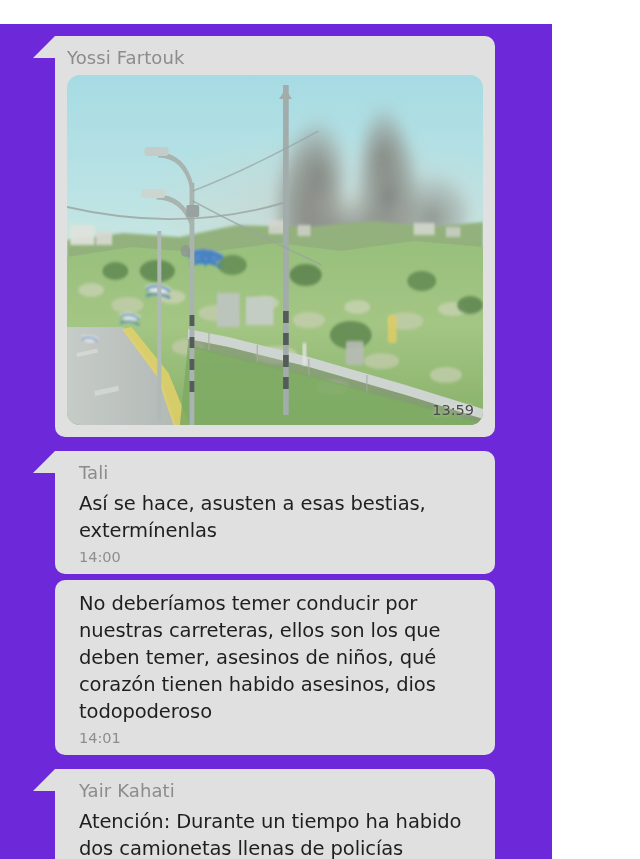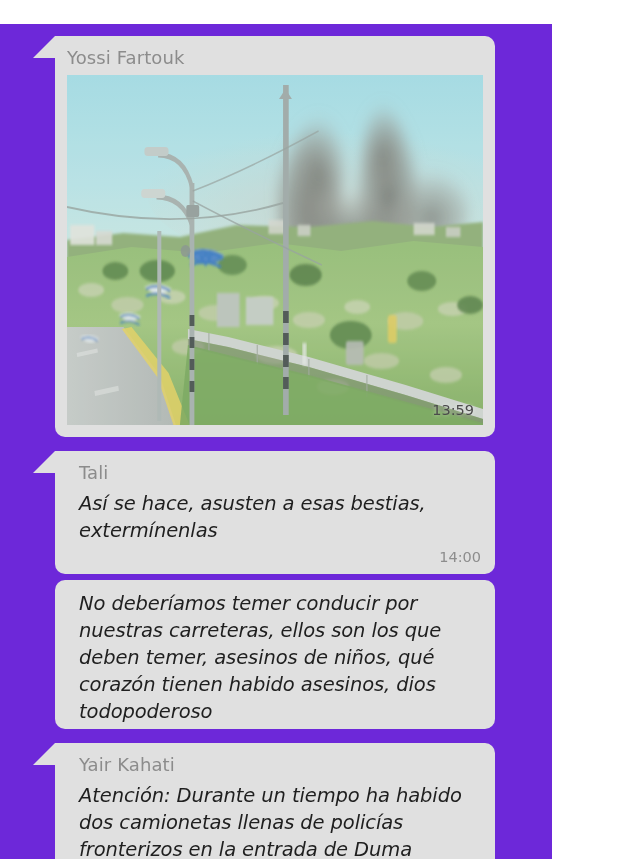--- a/index.html
+++ b/index.html
@@ -61,41 +61,40 @@
     padding-bottom: 5px;
     letter-spacing: 0.1px;
   }
 
   .body-text {
     font-size: 19.5px;
     line-height: 27px;
     color: #1f1f1f;
     white-space: pre-line;
     letter-spacing: -0.1px;
-    font-style: italic;
   }
 
   .time {
     font-size: 14.5px;
     line-height: 18px;
     color: #8d8d8d;
-    text-align: right;
+    text-align: left;
     padding-top: 4px;
     padding-bottom: 4px;
   }
 
   
   .bubble.photo-bubble {
     padding: 10px 12px 12px 12px;
   }
   .photo-wrap {
     position: relative;
     width: 100%;
     height: 350px;
-    border-radius: 0;
+    border-radius: 13px;
     overflow: hidden;
   }
   .photo-time {
     position: absolute;
     right: 9px;
     bottom: 6px;
     font-size: 14.5px;
     line-height: 18px;
     color: #4b4b4b;
     text-shadow: 0 0 4px rgba(255,255,255,0.55);
@@ -326,20 +325,21 @@
     <div class="bubble with-tail">
       <div class="sender">Tali</div>
       <div class="body-text">Así se hace, asusten a esas bestias, extermínenlas</div>
       <div class="time">14:00</div>
     </div>
 
     <div class="gap-sm"></div>
 
     <div class="bubble">
       <div class="body-text">No deberíamos temer conducir por nuestras carreteras, ellos son los que deben temer, asesinos de niños, qué corazón tienen habido asesinos, dios todopoderoso</div>
+      <div class="time">14:01</div>
     </div>
   </div>
 
   <div class="gap-lg"></div>
 
   <div class="msg-group">
     <div class="bubble with-tail">
       <div class="sender">Yair Kahati</div>
       <div class="body-text">Atención: Durante un tiempo ha habido dos camionetas llenas de policías fronterizos en la entrada de Duma</div>
       <div class="time">14:09</div>

